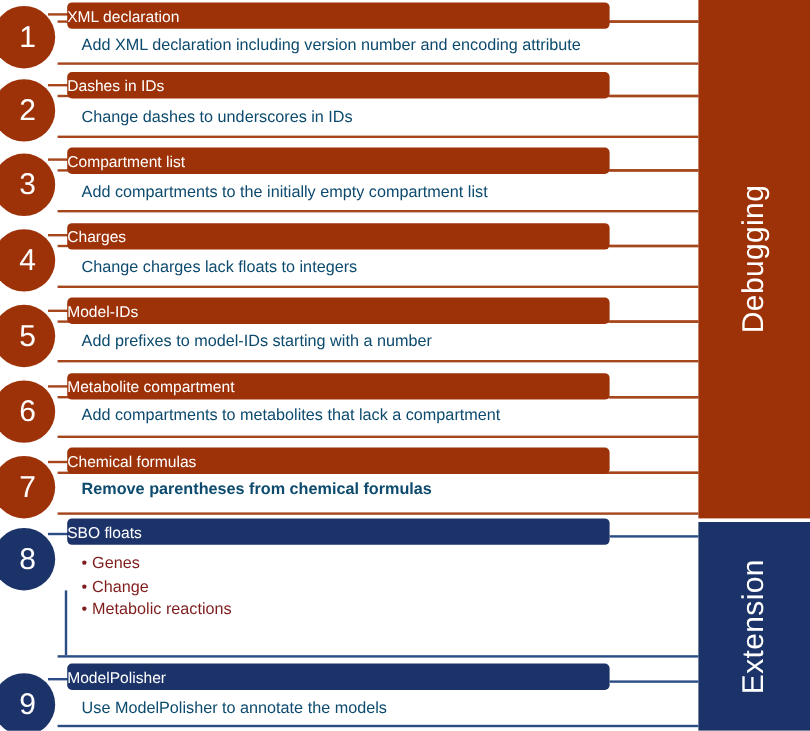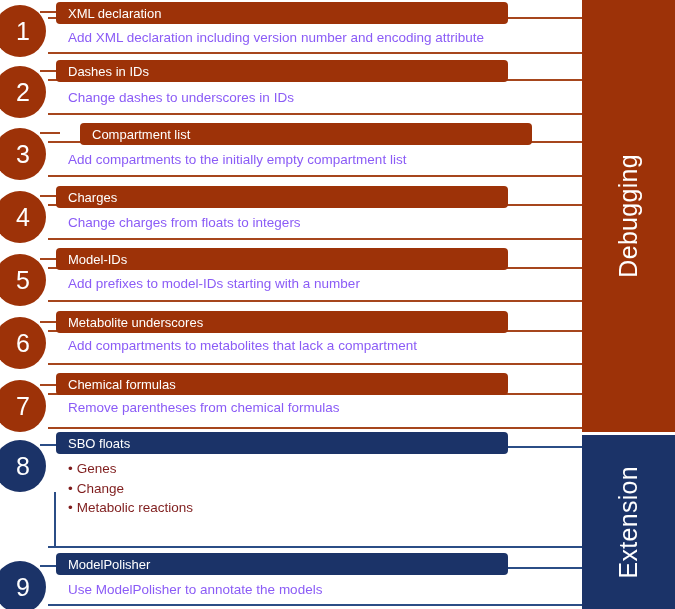--- a/index.html
+++ b/index.html
@@ -72,31 +72,31 @@
   .tail.navy{background:#2b4d86;}
 
   .bar{
     position:absolute;
     left:56px;width:452px;height:22px;
     background:#9d3208;
     border-radius:4px;
     color:#ffffff;
     font-size:13px;
     display:flex;align-items:center;
-    padding-left:12px;
+    padding-left:0;
     box-sizing:border-box;
     white-space:nowrap;
   }
   .bar.navy{background:#1b3368;}
 
   .desc{
     position:absolute;
     left:68px;
     font-size:13.5px;
-    color:#8b5cf6;
+    color:#0c4a6e;
     white-space:nowrap;
   }
 
   
   .bullets{
     position:absolute;
     left:68px;
     font-size:13.5px;
     color:#7f1d1d;
     line-height:19.5px;
@@ -156,54 +156,54 @@
     <div class="stub" style="top:70px;left:40px;"></div>
     <div class="tail" style="top:79px;"></div>
     <div class="bar" style="top:60px;">Dashes in IDs</div>
     <div class="desc" style="top:90px;text-align:right;">Change dashes to underscores in IDs</div>
   </div>
 
   <div class="row">
     <div class="circle" style="top:128px;">3</div>
     <div class="stub" style="top:132px;left:40px;"></div>
     <div class="tail" style="top:141px;"></div>
-    <div class="bar" style="top:123px;margin-left:24px;">Compartment list</div>
+    <div class="bar" style="top:123px;">Compartment list</div>
     <div class="desc" style="top:152px;">Add compartments to the initially empty compartment list</div>
   </div>
 
   <div class="row">
     <div class="circle" style="top:191px;">4</div>
     <div class="stub" style="top:195px;left:40px;"></div>
     <div class="tail" style="top:204px;"></div>
     <div class="bar" style="top:186px;">Charges</div>
-    <div class="desc" style="top:215px;">Change charges from floats to integers</div>
+    <div class="desc" style="top:215px;">Change charges lack floats to integers</div>
   </div>
 
   <div class="row">
     <div class="circle" style="top:254px;">5</div>
     <div class="stub" style="top:258px;left:40px;"></div>
     <div class="tail" style="top:267px;"></div>
     <div class="bar" style="top:248px;">Model-IDs</div>
     <div class="desc" style="top:276px;">Add prefixes to model-IDs starting with a number</div>
   </div>
 
   <div class="row">
     <div class="circle" style="top:317px;">6</div>
     <div class="stub" style="top:321px;left:40px;"></div>
     <div class="tail" style="top:330px;"></div>
-    <div class="bar" style="top:311px;">Metabolite underscores</div>
+    <div class="bar" style="top:311px;">Metabolite compartment</div>
     <div class="desc" style="top:338px;">Add compartments to metabolites that lack a compartment</div>
   </div>
 
   <div class="row">
     <div class="circle" style="top:380px;">7</div>
     <div class="stub" style="top:384px;left:40px;"></div>
     <div class="tail" style="top:393px;"></div>
     <div class="bar" style="top:373px;">Chemical formulas</div>
-    <div class="desc" style="top:400px;">Remove parentheses from chemical formulas</div>
+    <div class="desc" style="top:400px;font-weight:bold;">Remove parentheses from chemical formulas</div>
   </div>
 
   <div class="row">
     <div class="circle navy" style="top:440px;">8</div>
     <div class="stub navy" style="top:444px;left:40px;"></div>
     <div class="tail navy" style="top:446px;"></div>
     <div class="bar navy" style="top:432px;">SBO floats</div>
 
     <div class="vconnector" style="left:54px;top:492px;width:2px;height:54px;"></div>
 

